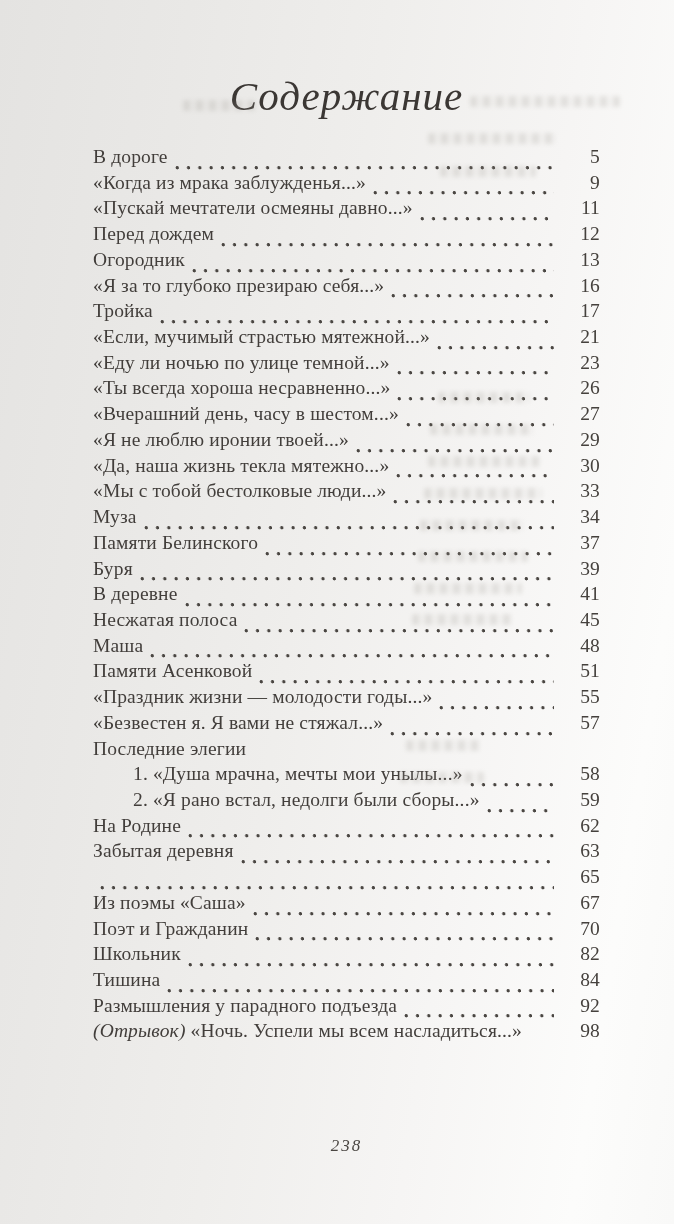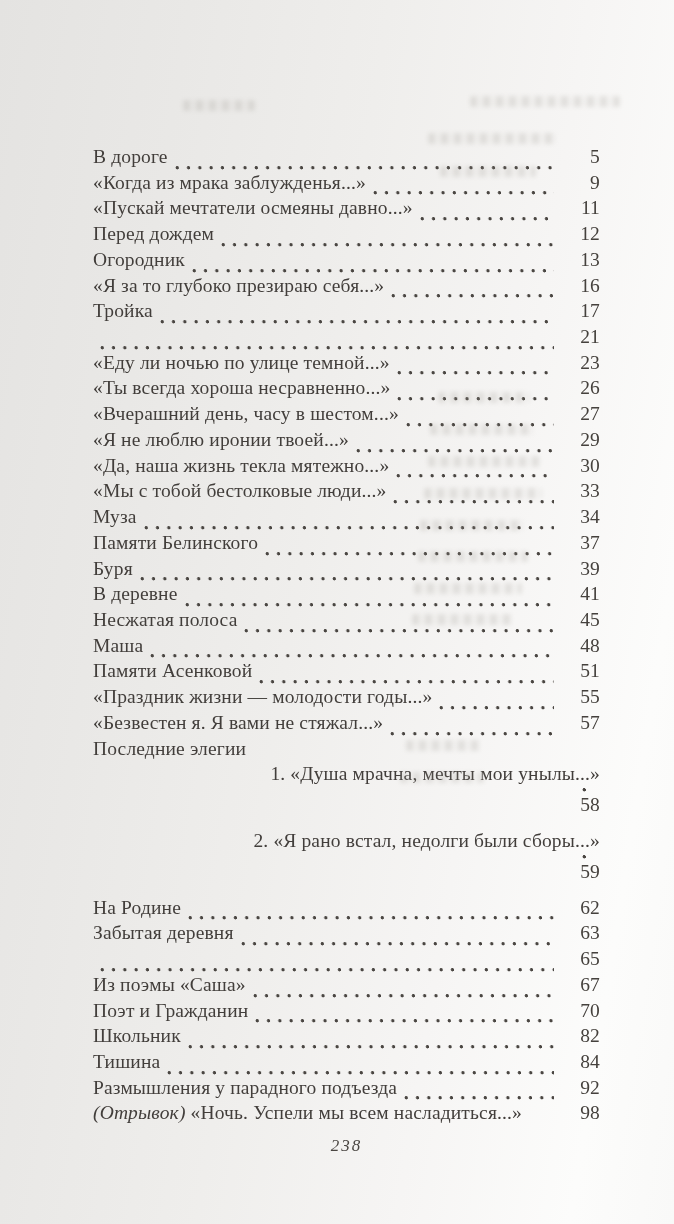--- a/index.html
+++ b/index.html
@@ -48,21 +48,21 @@
     right: 74px;
   }
   .row {
     display: flex;
     align-items: flex-end;
     line-height: 25.72px;
     font-size: 19.5px;
     white-space: nowrap;
     letter-spacing: 0.15px;
   }
-  .row.indent { padding-left: 40px; flex-direction: column; }
+  .row.indent { padding-left: 40px; }
   .entry-title { flex: 0 0 auto; }
   .prefix { font-style: italic; margin-top: 24px; }
   .leader {
     flex: 1 1 auto;
     min-width: 8px;
     height: 5px;
     margin: 0 10px 0 7px;
     background-image: radial-gradient(circle at 2.2px 2.8px, #4a4642 1.45px, rgba(0,0,0,0) 1.9px);
     background-size: 11.3px 5px;
     background-repeat: repeat-x;
@@ -113,20 +113,21 @@
   .g11 { top: 583px; left: 414px; width: 108px; }
   .g12 { top: 614px; left: 412px; width: 100px; }
   .g13 { top: 740px; left: 406px; width: 74px;  }
   .g14 { top: 772px; left: 400px; width: 84px;  }
 </style>
 </head>
 <body>
 
 <div class="page">
 
+  <h1 class="toc-title">Содержание</h1>
 
   <div class="toc">
       <div class="row">
     <span class="entry-title"><span class="entry-text">В дороге</span></span>
     <span class="leader"></span>
     <span class="pagenum">5</span>
   </div>
       <div class="row">
     <span class="entry-title"><span class="entry-text">«Когда из мрака заблужденья...»</span></span>
     <span class="leader"></span>
@@ -151,20 +152,21 @@
     <span class="entry-title"><span class="entry-text">«Я за то глубоко презираю себя...»</span></span>
     <span class="leader"></span>
     <span class="pagenum">16</span>
   </div>
       <div class="row">
     <span class="entry-title"><span class="entry-text">Тройка</span></span>
     <span class="leader"></span>
     <span class="pagenum">17</span>
   </div>
       <div class="row">
+    <span class="entry-title"><span class="entry-text">«Если, мучимый страстью мятежной...»</span></span>
     <span class="leader"></span>
     <span class="pagenum">21</span>
   </div>
       <div class="row">
     <span class="entry-title"><span class="entry-text">«Еду ли ночью по улице темной...»</span></span>
     <span class="leader"></span>
     <span class="pagenum">23</span>
   </div>
       <div class="row">
     <span class="entry-title"><span class="entry-text">«Ты всегда хороша несравненно...»</span></span>

